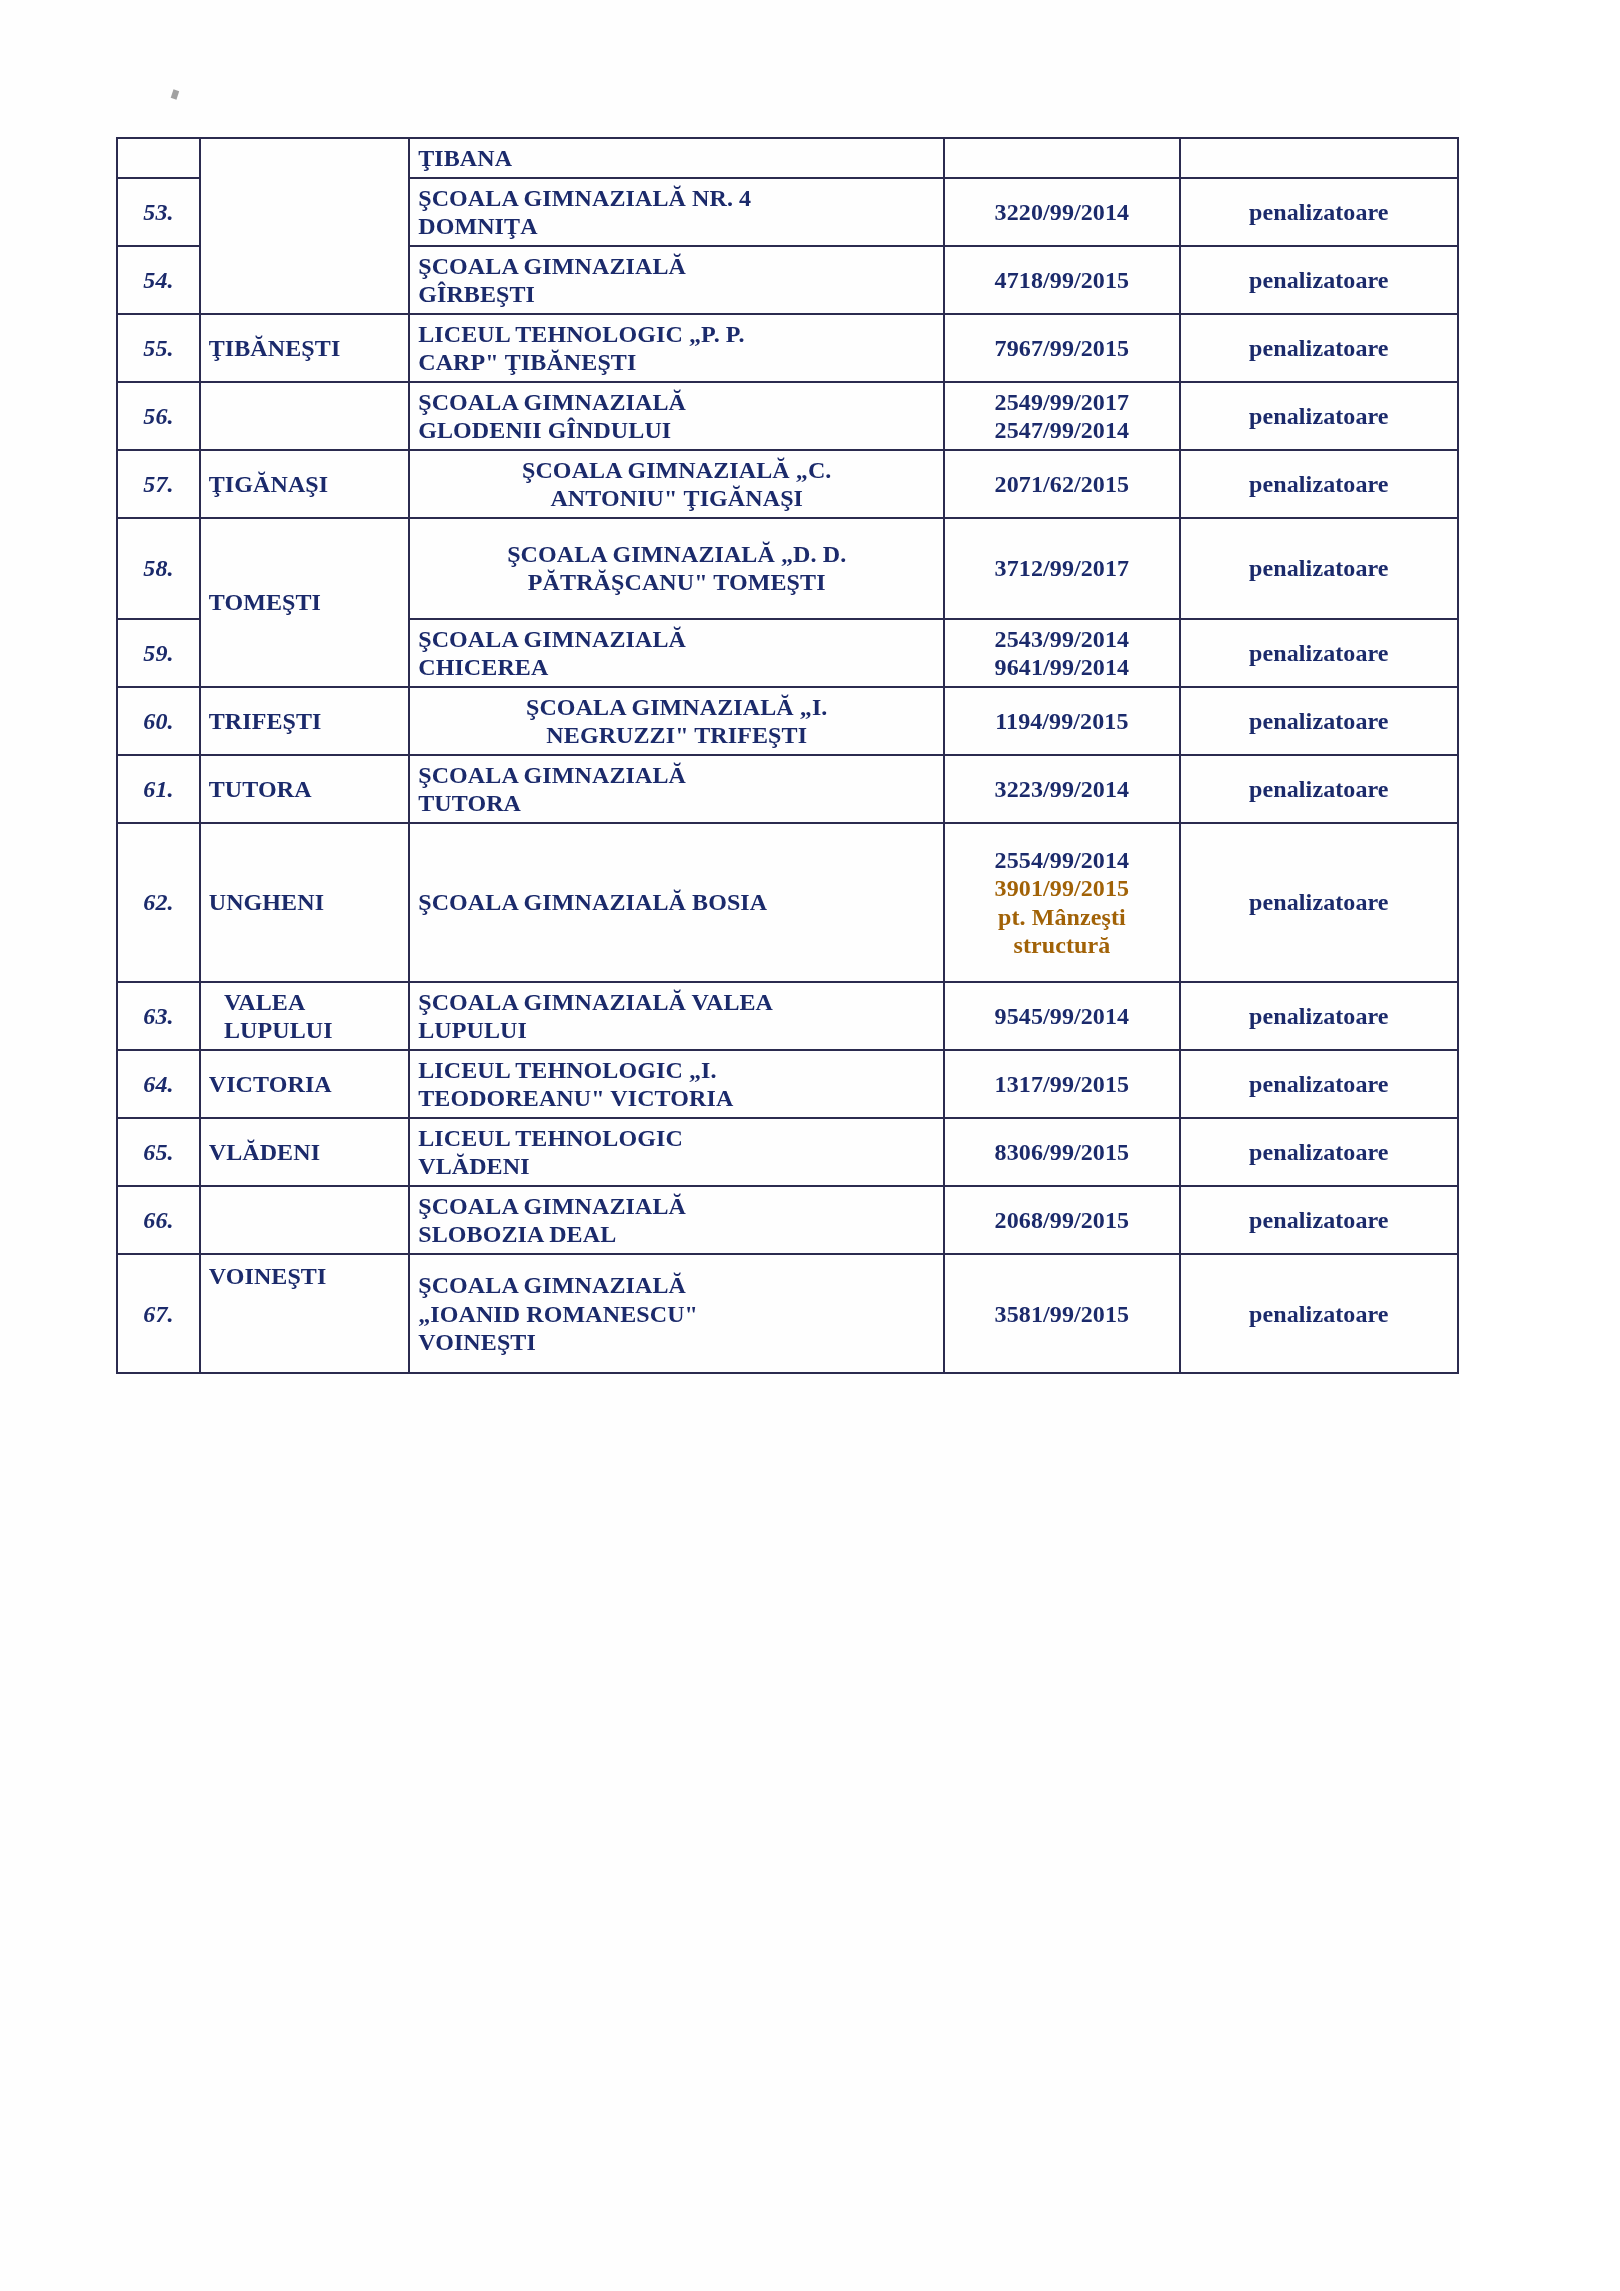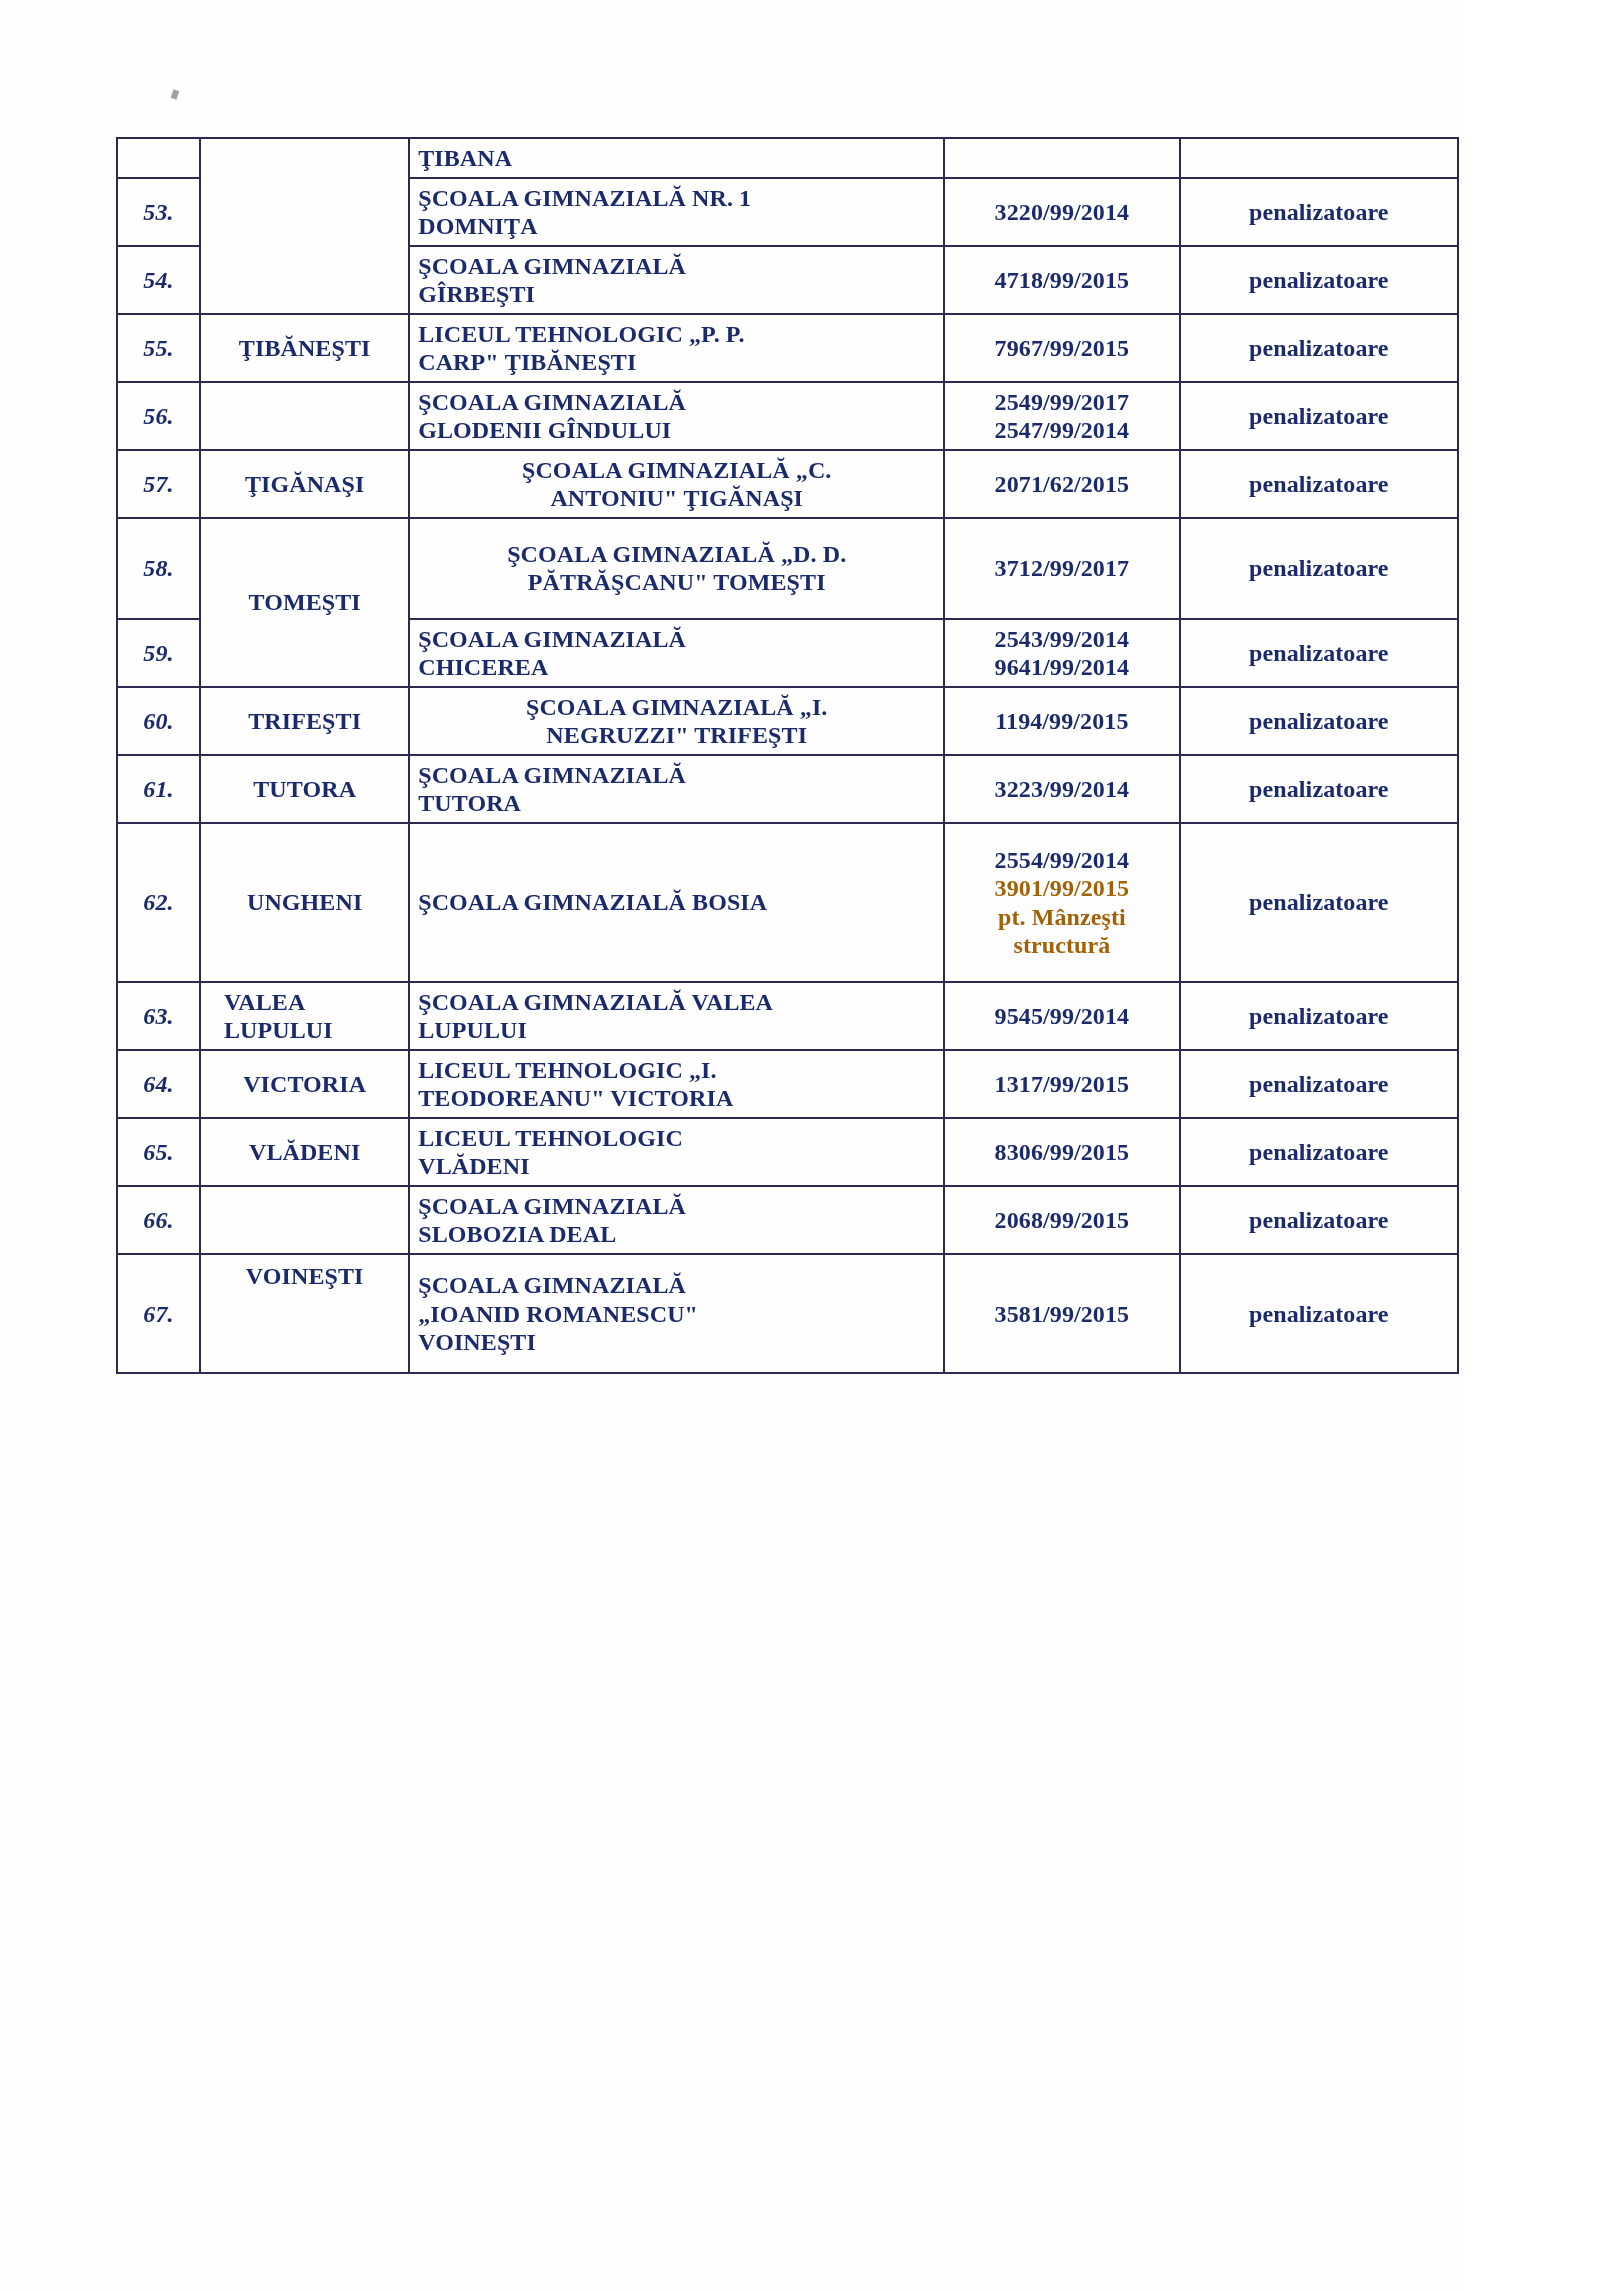--- a/index.html
+++ b/index.html
@@ -49,21 +49,21 @@
     color: #1b2a6b;
     letter-spacing: 0.1px;
   }
   col.c-nr { width: 76px; }
   col.c-loc { width: 192px; }
   col.c-unit { width: 490px; }
   col.c-doc { width: 216px; }
   col.c-stat { width: 255px; }
 
   td.nr { text-align: center; font-size: 24.5px; font-style: italic; }
-  td.loc { text-align: center; }
+  td.loc { }
   td.unit { text-align: left; }
   td.doc { text-align: center; margin-top: 43px; }
   td.stat { text-align: center; }
   td.unit-center { text-align: center; }
 
   .line { display: block; }
   .blue-note { color: #a16207; display: block; }
   .nowrap { white-space: nowrap; }
 
   td.no-border-bottom { border-bottom: none; }
@@ -91,21 +91,21 @@
         <td class="unit">
           <span class="line">ŢIBANA</span>
         </td>
         <td class="doc"></td>
         <td class="stat"></td>
       </tr>
 
       <tr>
         <td class="nr">53.</td>
         <td class="unit">
-          <span class="line">ŞCOALA GIMNAZIALĂ NR. 1</span>
+          <span class="line">ŞCOALA GIMNAZIALĂ NR. 4</span>
           <span class="line">DOMNIŢA</span>
         </td>
         <td class="doc">
           <span class="line nowrap">3220/99/2014</span>
         </td>
         <td class="stat">penalizatoare</td>
       </tr>
 
       <tr>
         <td class="nr">54.</td>

